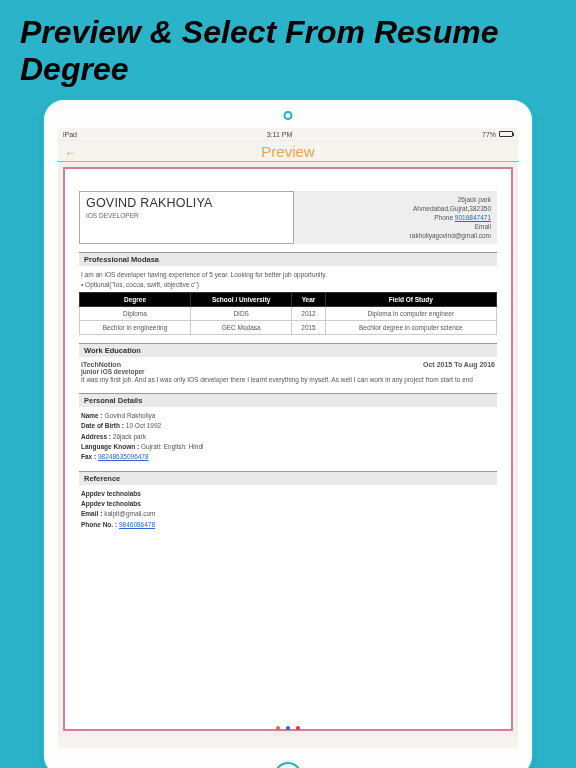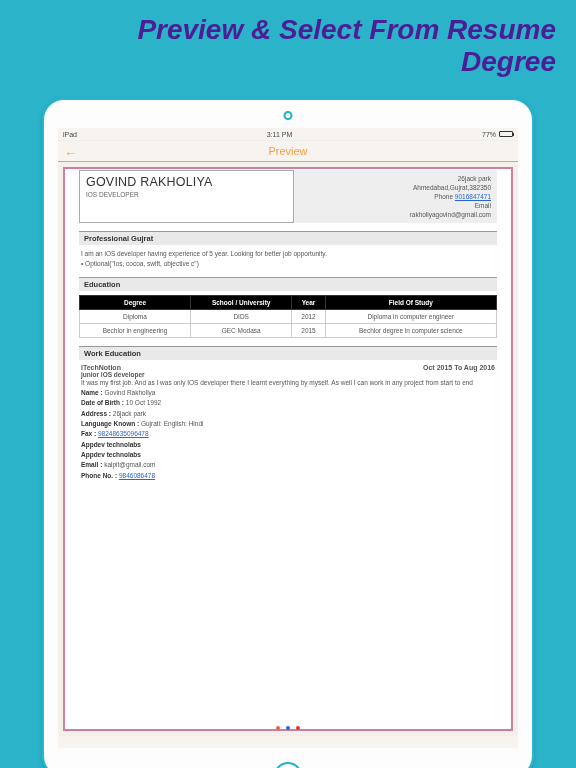--- a/index.html
+++ b/index.html
@@ -5,23 +5,23 @@
 * { margin: 0; padding: 0; box-sizing: border-box; }
 body {
   width: 576px;
   height: 768px;
   background: #2bb3c9;
   font-family: -apple-system, Helvetica, Arial, sans-serif;
   overflow: hidden;
   position: relative;
 }
 .promo-title {
-  text-align: right;
-  color: #4c1d95;
-  font-size: 28px;
+  text-align: left;
+  color: #000000;
+  font-size: 32px;
   font-weight: 700;
   font-style: italic;
   padding: 14px 20px 2px;
   line-height: 1.15;
 }
 .tablet {
   position: absolute;
   left: 42px;
   top: 98px;
   width: 492px;
@@ -67,35 +67,35 @@
 .batt-fill{height:100%;width:78%;background:#4cd964;}
 .navbar {
   height: 22px;
   border-top: 1px solid #eee;
   border-bottom: 1px solid #f2a04a;
   display: flex;
   align-items: center;
   justify-content: center;
   position: relative;
 }
-.nav-title { color: #f2a04a; font-size: 11px; }
+.nav-title { color: #f2a04a; font-size: 15px; }
 .nav-back {
   position: absolute; left: 6px; top: 4px;
   color: #f2a04a; font-size: 13px; line-height:1;
 }
 .page-wrap {
   height: calc(100% - 34px - 12px);
   padding: 5px;
   background: #f3efe9;
 }
 .doc {
   width: 100%; height: 100%;
   background: #fff;
   border: 2px solid #cf7da1;
-  padding: 1px 14px;
+  padding: 22px 14px;
   font-size: 7px;
   color: #555;
 }
 .head-row { display:flex; }
 .head-left { flex: 1.05; border:1px solid #aaa; padding:4px 6px;}
 .name { font-size: 12.5px; color:#333; letter-spacing:0.2px;}
 .role { font-size:6.5px; margin-top:2px; color:#666;}
 .head-right { flex:1; background:#eee; padding:4px 6px; text-align:right; font-size:6.5px; line-height:1.4;}
 .link { color:#2a64d6; text-decoration:underline;}
 .sec-title {
@@ -164,26 +164,25 @@
           </div>
           <div class="head-right">
             <div>26jack park</div>
             <div>Ahmedabad,Gujrat,382350</div>
             <div><span>Phone</span> <span class="link">9016847471</span></div>
             <div>Email</div>
             <div>rakholiyagovind@gmail.com</div>
           </div>
         </div>
 
-        <div class="sec-title">Professional Gujrat</div>
+        <div class="sec-title">Professional Modasa</div>
         <div class="txt">I am an iOS developer having experience of 5 year. Looking for better job opportunity.</div>
 
         <div class="txt bul">Optional("Ios, cocoa, swift, objective c")</div>
 
-        <div class="sec-title">Education</div>
         <table class="edu">
           <tbody>
               <tr>
             <th>Degree</th>
             <th>School / University</th>
             <th>Year</th>
             <th>Field Of Study</th>
           </tr>
           <tr>
             <td>Diploma</td>
@@ -201,26 +200,28 @@
           </table>
 
         <div class="sec-title">Work Education</div>
         <div class="exp-line">
           <span>iTechNotion</span>
           <span>Oct 2015 To Aug 2016</span>
         </div>
         <div class="exp-sub">junior iOS developer</div>
         <div class="txt">It was my first job. And as I was only IOS developer there I learnt everything by myself. As well I can work in any project from start to end</div>
 
+        <div class="sec-title">Personal Details</div>
         <div class="det-line"><b>Name :</b> <span>Govind Rakholiya</span></div>
         <div class="det-line"><b>Date of Birth :</b> <span>10 Oct 1992</span></div>
         <div class="det-line"><b>Address :</b> <span>26jack park</span></div>
         <div class="det-line"><b>Language Known :</b> <span>Gujrati: English: Hindi</span></div>
         <div class="det-line"><b>Fax :</b> <span class="link">98248635096478</span></div>
 
+        <div class="sec-title">Reference</div>
         <div class="det-line"><b>Appdev technolabs</b></div>
         <div class="det-line"><b>Appdev technolabs</b></div>
         <div class="det-line"><b>Email :</b> <span>kalpit@gmail.com</span></div>
         <div class="det-line"><b>Phone No. :</b> <span class="link">9846086478</span></div>
 
       </div>
     </div>
 
     <div class="dots">
       <span class="dot d1"></span>

